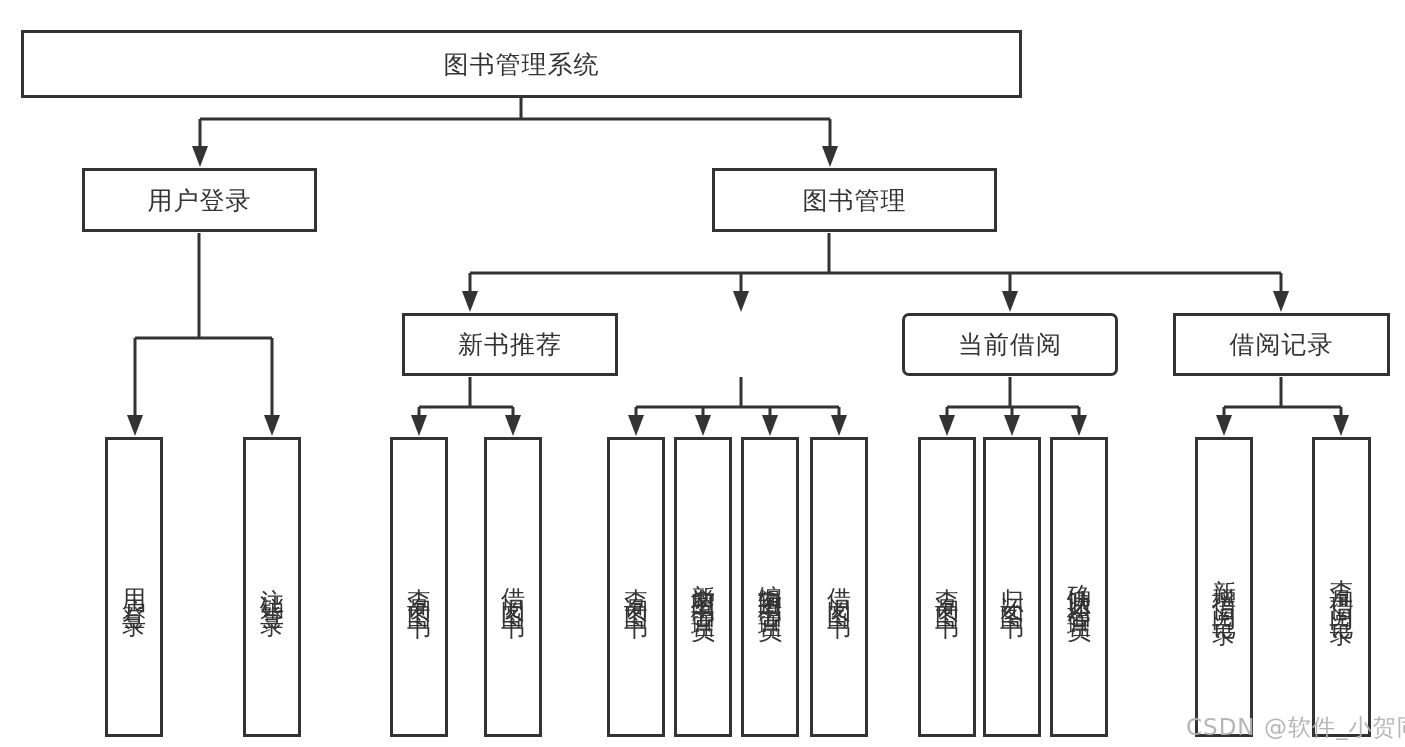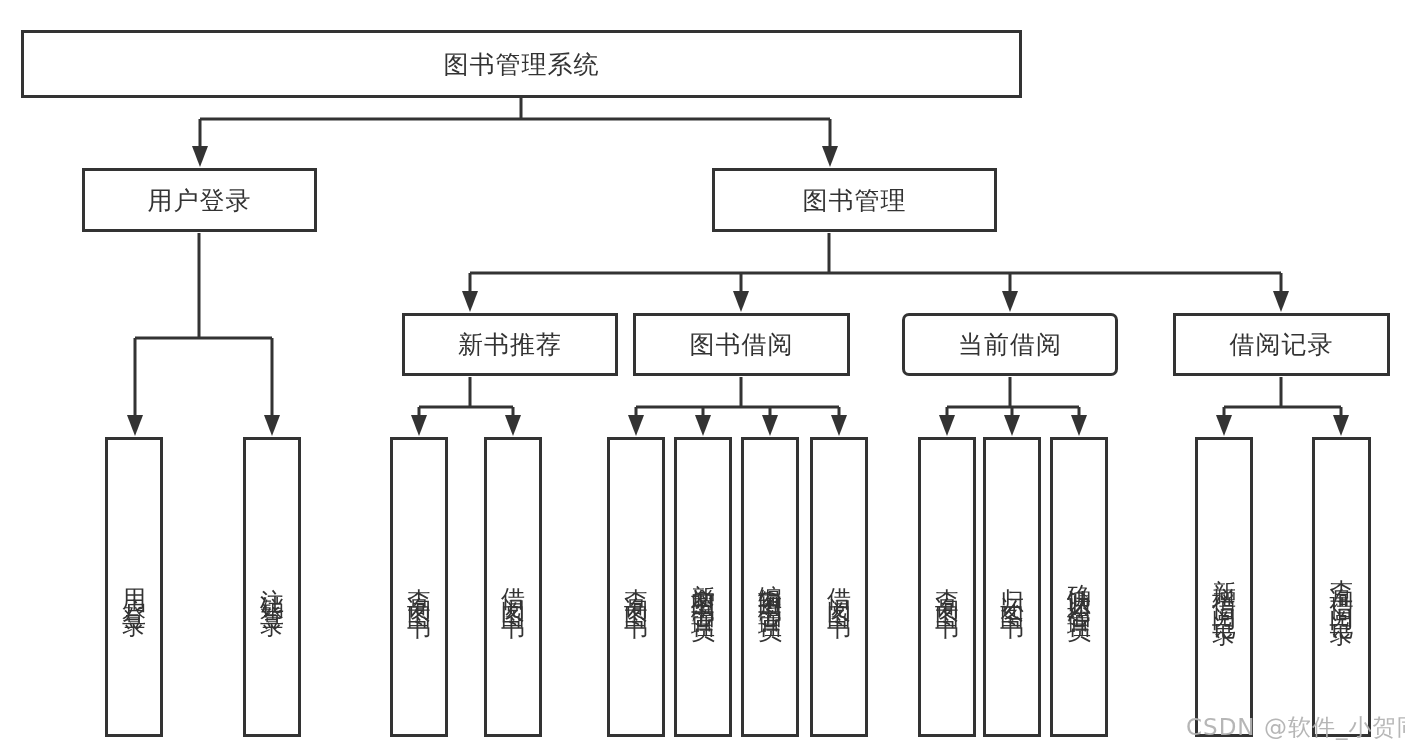--- a/index.html
+++ b/index.html
@@ -98,21 +98,20 @@
       <polygon points="1333,415 1349,415 1341,436"></polygon>
     </g>
   </svg>
 
   <div class="node h-node" style="left:21px; top:30px; width:1001px; height:68px;text-align:right;">图书管理系统</div>
 
   <div class="node h-node" style="left:82px; top:168px; width:235px; height:64px;">用户登录</div>
   <div class="node h-node" style="left:712px; top:168px; width:285px; height:64px;">图书管理</div>
 
   <div class="node h-node" style="left:362px; top:313px; width:216px; height:63px;margin-left:40px;">新书推荐</div>
-  <div class="node h-node" style="left:633px; top:313px; width:217px; height:63px;">图书借阅</div>
   <div class="node h-node" style="left:902px; top:313px; width:216px; height:63px;border-radius:7px;">当前借阅</div>
   <div class="node h-node" style="left:1173px; top:313px; width:217px; height:63px;">借阅记录</div>
 
   <div class="node v-node" style="left:105px; top:437px; width:58px; height:300px;">用户登录</div>
   <div class="node v-node" style="left:243px; top:437px; width:58px; height:300px;">注销登录</div>
 
   <div class="node v-node" style="left:390px; top:437px; width:58px; height:300px;">查询图书</div>
   <div class="node v-node" style="left:484px; top:437px; width:58px; height:300px;">借阅图书</div>
 
   <div class="node v-node" style="left:607px; top:437px; width:58px; height:300px;">查询图书</div>

